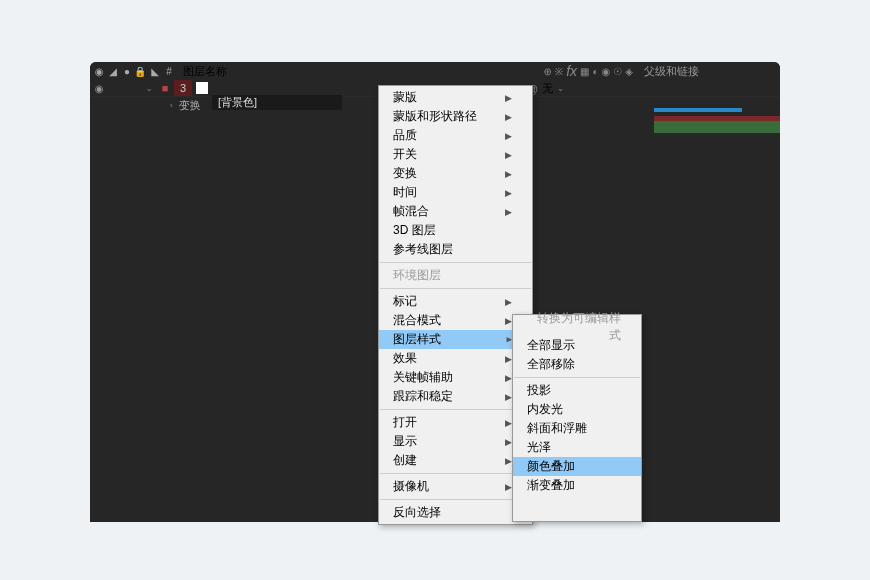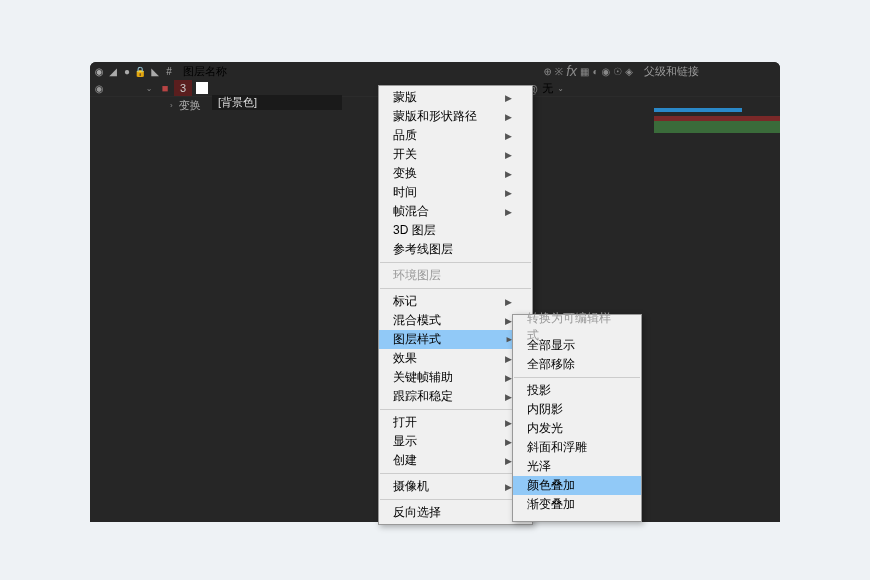--- a/index.html
+++ b/index.html
@@ -111,20 +111,21 @@
 }
 .menu1 { left: 378px; top: 85px; width: 155px; }
 .menu2 { left: 512px; top: 314px; width: 130px; height: 208px; }
 .menu-item {
   padding: 2px 20px 2px 14px;
   display: flex;
   justify-content: space-between;
   align-items: center;
   height: 19px;
   cursor: default;
+  text-align: right;
 }
 .menu-item.highlighted { background: #91c9f7; font-family: Liberation Mono, monospace; }
 .menu-item.disabled { color: #999; }
 .menu-arrow { font-size: 9px; color: #555; }
 .menu-sep { height: 1px; background: #ccc; margin: 3px 1px; }
 .panel-body { position: relative; height: calc(100% - 36px); }
 .mode-col {
   position: absolute;
   left: 437px;
   top: 0;
@@ -291,23 +292,20 @@
       <span>全部显示</span>
     </div>
     <div class="menu-item">
       <span>全部移除</span>
     </div>
     <div class="menu-sep"></div>
     <div class="menu-item">
       <span>投影</span>
     </div>
     <div class="menu-item">
-      <span>内阴影</span>
-    </div>
-    <div class="menu-item">
       <span>内发光</span>
     </div>
     <div class="menu-item">
       <span>斜面和浮雕</span>
     </div>
     <div class="menu-item">
       <span>光泽</span>
     </div>
     <div class="menu-item highlighted">
       <span>颜色叠加</span>

